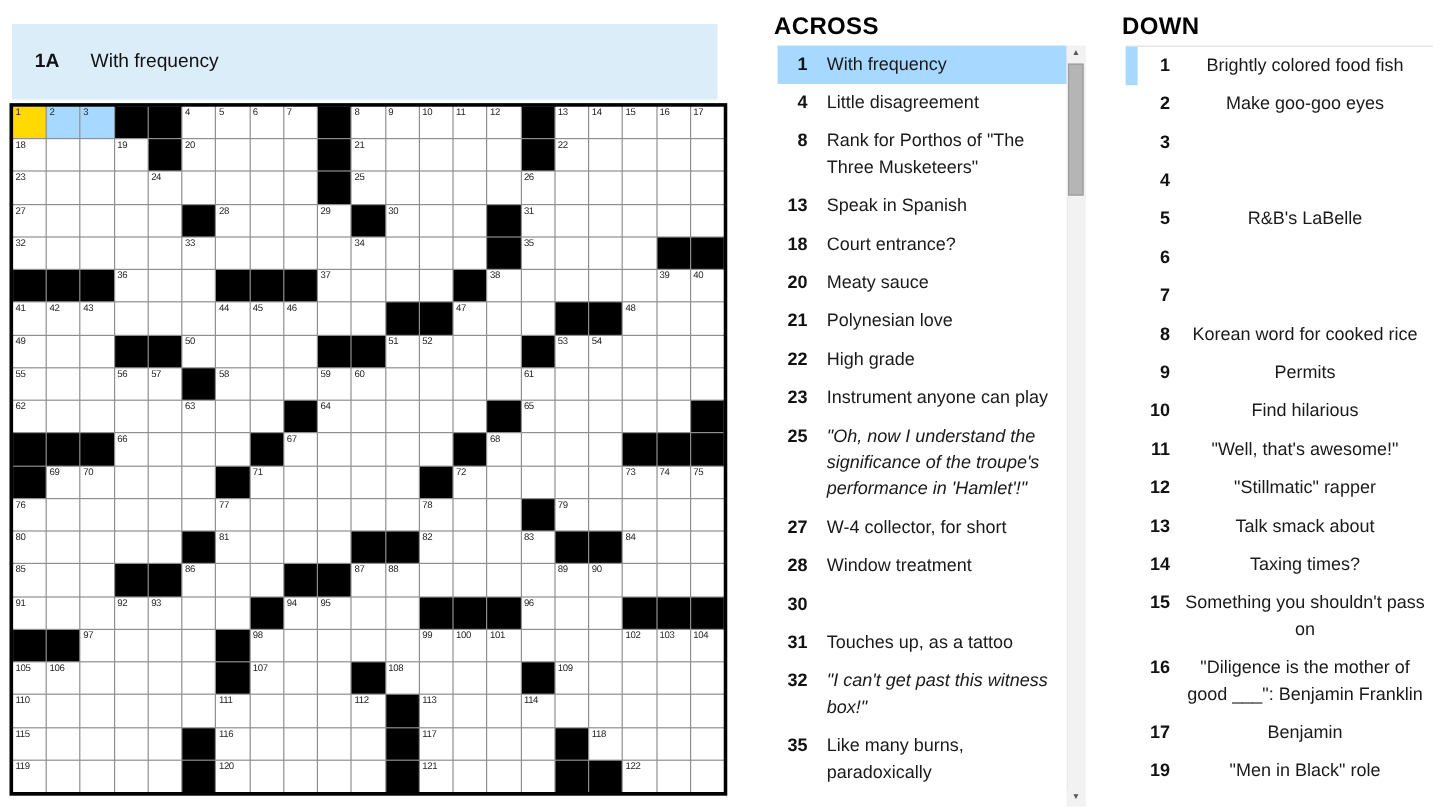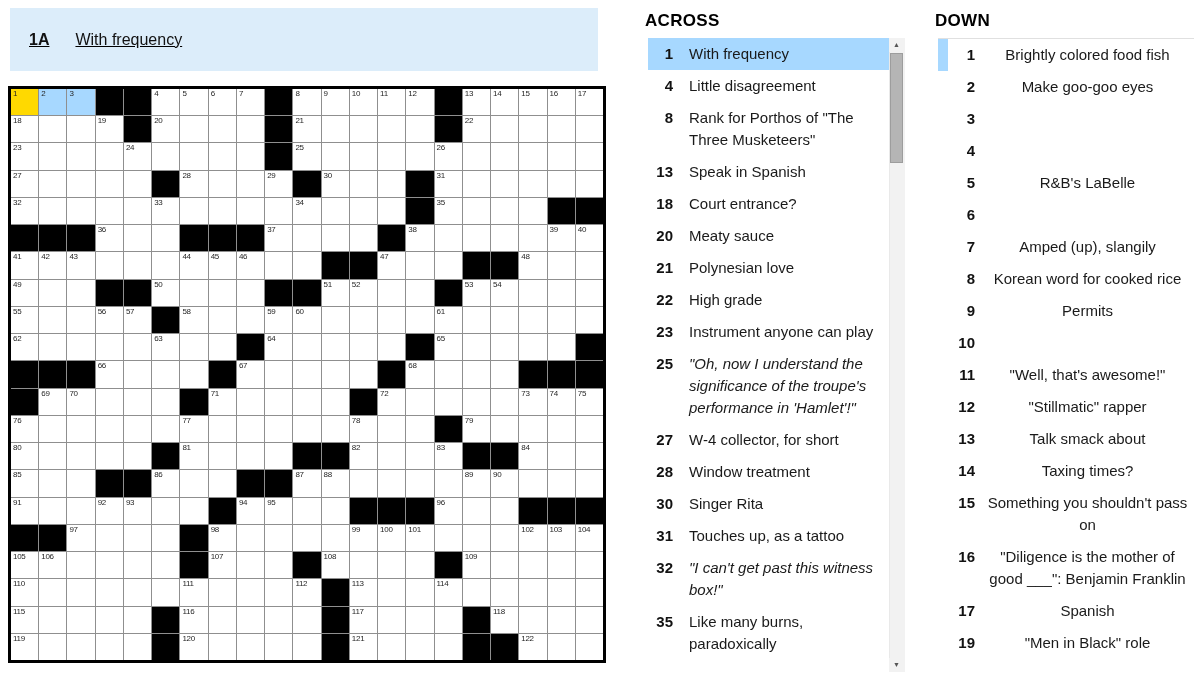--- a/index.html
+++ b/index.html
@@ -3,22 +3,22 @@
 <meta charset="utf-8">
 <style>
   html,body{margin:0;padding:0;}
   body{
     width:1200px;height:675px;position:relative;overflow:hidden;background:#ffffff;
     font-family:"Liberation Sans","DejaVu Sans",sans-serif;
     -webkit-font-smoothing:antialiased;
   }
   
   .clue-bar{
-    position:absolute;left:10px;top:8px;width:588px;height:63px;
-    background:var(--clue-bar-bg,#dcedfa);display:flex;align-items:center;text-decoration:underline;
+    position:absolute;left:10px;top:20px;width:588px;height:63px;
+    background:var(--clue-bar-bg,#dcedfa);display:flex;align-items:center;
   }
   .cb-num{font-weight:700;font-size:16px;color:#121212;margin-left:19px;}
   .cb-txt{font-size:16px;color:#121212;margin-left:26px;}
 
   
   #grid{
     position:absolute;left:8px;top:86px;width:592px;height:571px;
     border:3px solid #000;background:var(--grid-line,#8f8f8f);
     display:grid;grid-template-columns:repeat(21,1fr);grid-template-rows:repeat(21,1fr);
     grid-gap:1px;gap:1px;
@@ -26,21 +26,21 @@
   .cell{background:#fff;position:relative;}
   .cell.black{background:var(--black-cell,#000);}
   .cell.sel{background:var(--sel-cell,#ffd900);}
   .cell.wd{background:var(--word-hl,#a7d8ff);}
   .cnum{
     position:absolute;top:0;left:2px;font-size:8px;line-height:10px;
     color:#262626;letter-spacing:-0.3px;
   }
 
   
-  .list-header{position:absolute;top:11px;font-size:17px;font-weight:800;color:#000;letter-spacing:.3px;text-align:center;}
+  .list-header{position:absolute;top:11px;font-size:20px;font-weight:800;color:#000;letter-spacing:.3px;text-align:center;}
   #across-header{left:645px;}
   #down-header{left:935px;}
 
   
   .clue-list{position:absolute;top:38px;}
   #across-list{left:648px;width:241px;}
   #down-list{left:938px;width:256px;border-top:1px solid #e0e0e0;}
   .clue-row{
     display:flex;align-items:flex-start;position:relative;
     padding:5px 0;font-size:15px;line-height:22px;color:#1a1a1a;cursor:pointer;
@@ -807,21 +807,20 @@
     <div class="clue-row">
       <span class="n">27</span>
       <span class="t">W-4 collector, for short</span>
     </div>
     <div class="clue-row">
       <span class="n">28</span>
       <span class="t">Window treatment</span>
     </div>
     <div class="clue-row">
       <span class="n">30</span>
-      <span class="t">Singer Rita</span>
     </div>
     <div class="clue-row">
       <span class="n">31</span>
       <span class="t">Touches up, as a tattoo</span>
     </div>
     <div class="clue-row it">
       <span class="n">32</span>
       <span class="t">"I can't get past this witness box!"</span>
     </div>
     <div class="clue-row">
@@ -847,32 +846,32 @@
     </div>
     <div class="clue-row">
       <span class="n">5</span>
       <span class="t">R&amp;B's LaBelle</span>
     </div>
     <div class="clue-row">
       <span class="n">6</span>
     </div>
     <div class="clue-row">
       <span class="n">7</span>
-      <span class="t">Amped (up), slangily</span>
     </div>
     <div class="clue-row">
       <span class="n">8</span>
       <span class="t">Korean word for cooked rice</span>
     </div>
     <div class="clue-row">
       <span class="n">9</span>
       <span class="t">Permits</span>
     </div>
     <div class="clue-row">
       <span class="n">10</span>
+      <span class="t">Find hilarious</span>
     </div>
     <div class="clue-row">
       <span class="n">11</span>
       <span class="t">"Well, that's awesome!"</span>
     </div>
     <div class="clue-row">
       <span class="n">12</span>
       <span class="t">"Stillmatic" rapper</span>
     </div>
     <div class="clue-row">
@@ -886,21 +885,21 @@
     <div class="clue-row">
       <span class="n">15</span>
       <span class="t">Something you shouldn't pass on</span>
     </div>
     <div class="clue-row">
       <span class="n">16</span>
       <span class="t">"Diligence is the mother of good ___": Benjamin Franklin</span>
     </div>
     <div class="clue-row">
       <span class="n">17</span>
-      <span class="t">Spanish</span>
+      <span class="t">Benjamin</span>
     </div>
     <div class="clue-row">
       <span class="n">19</span>
       <span class="t">"Men in Black" role</span>
     </div>
   </div>
 
 <div id="sb-track"></div>
 <div id="sb-up">▲</div>
 <div id="sb-thumb"></div>

